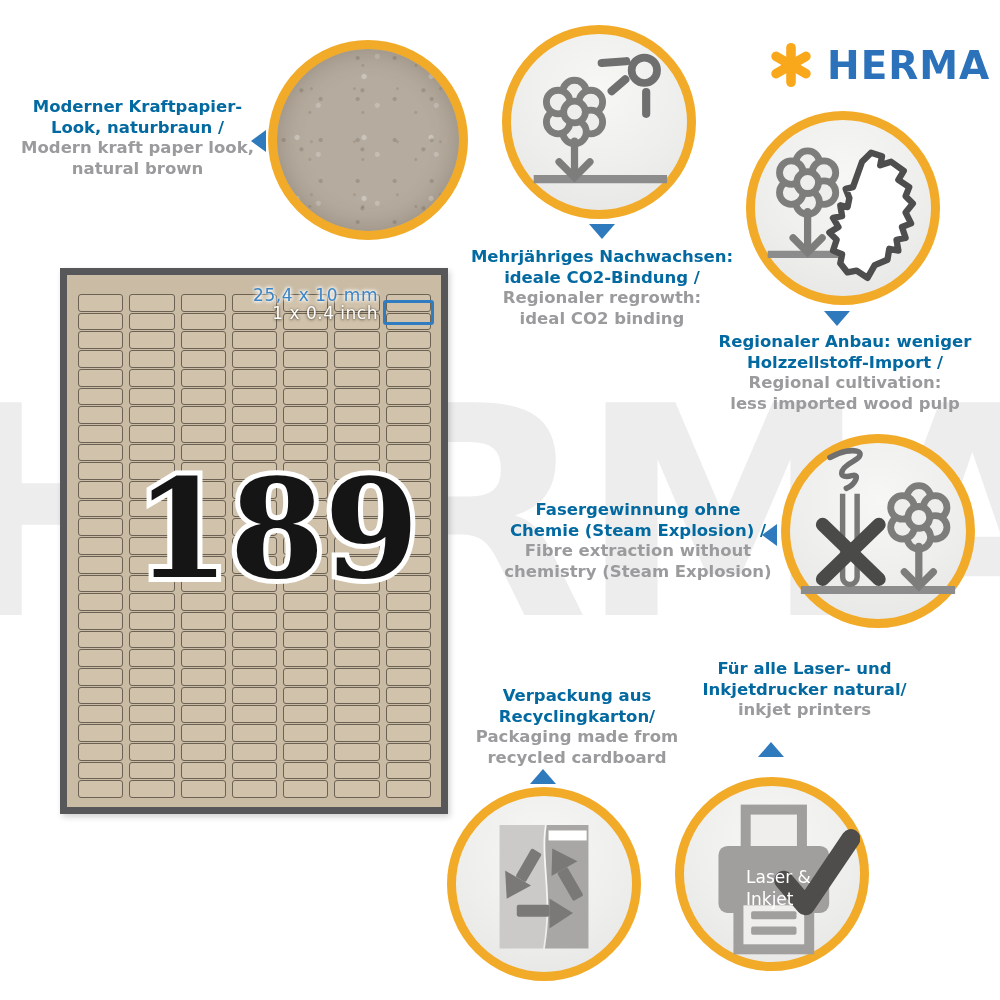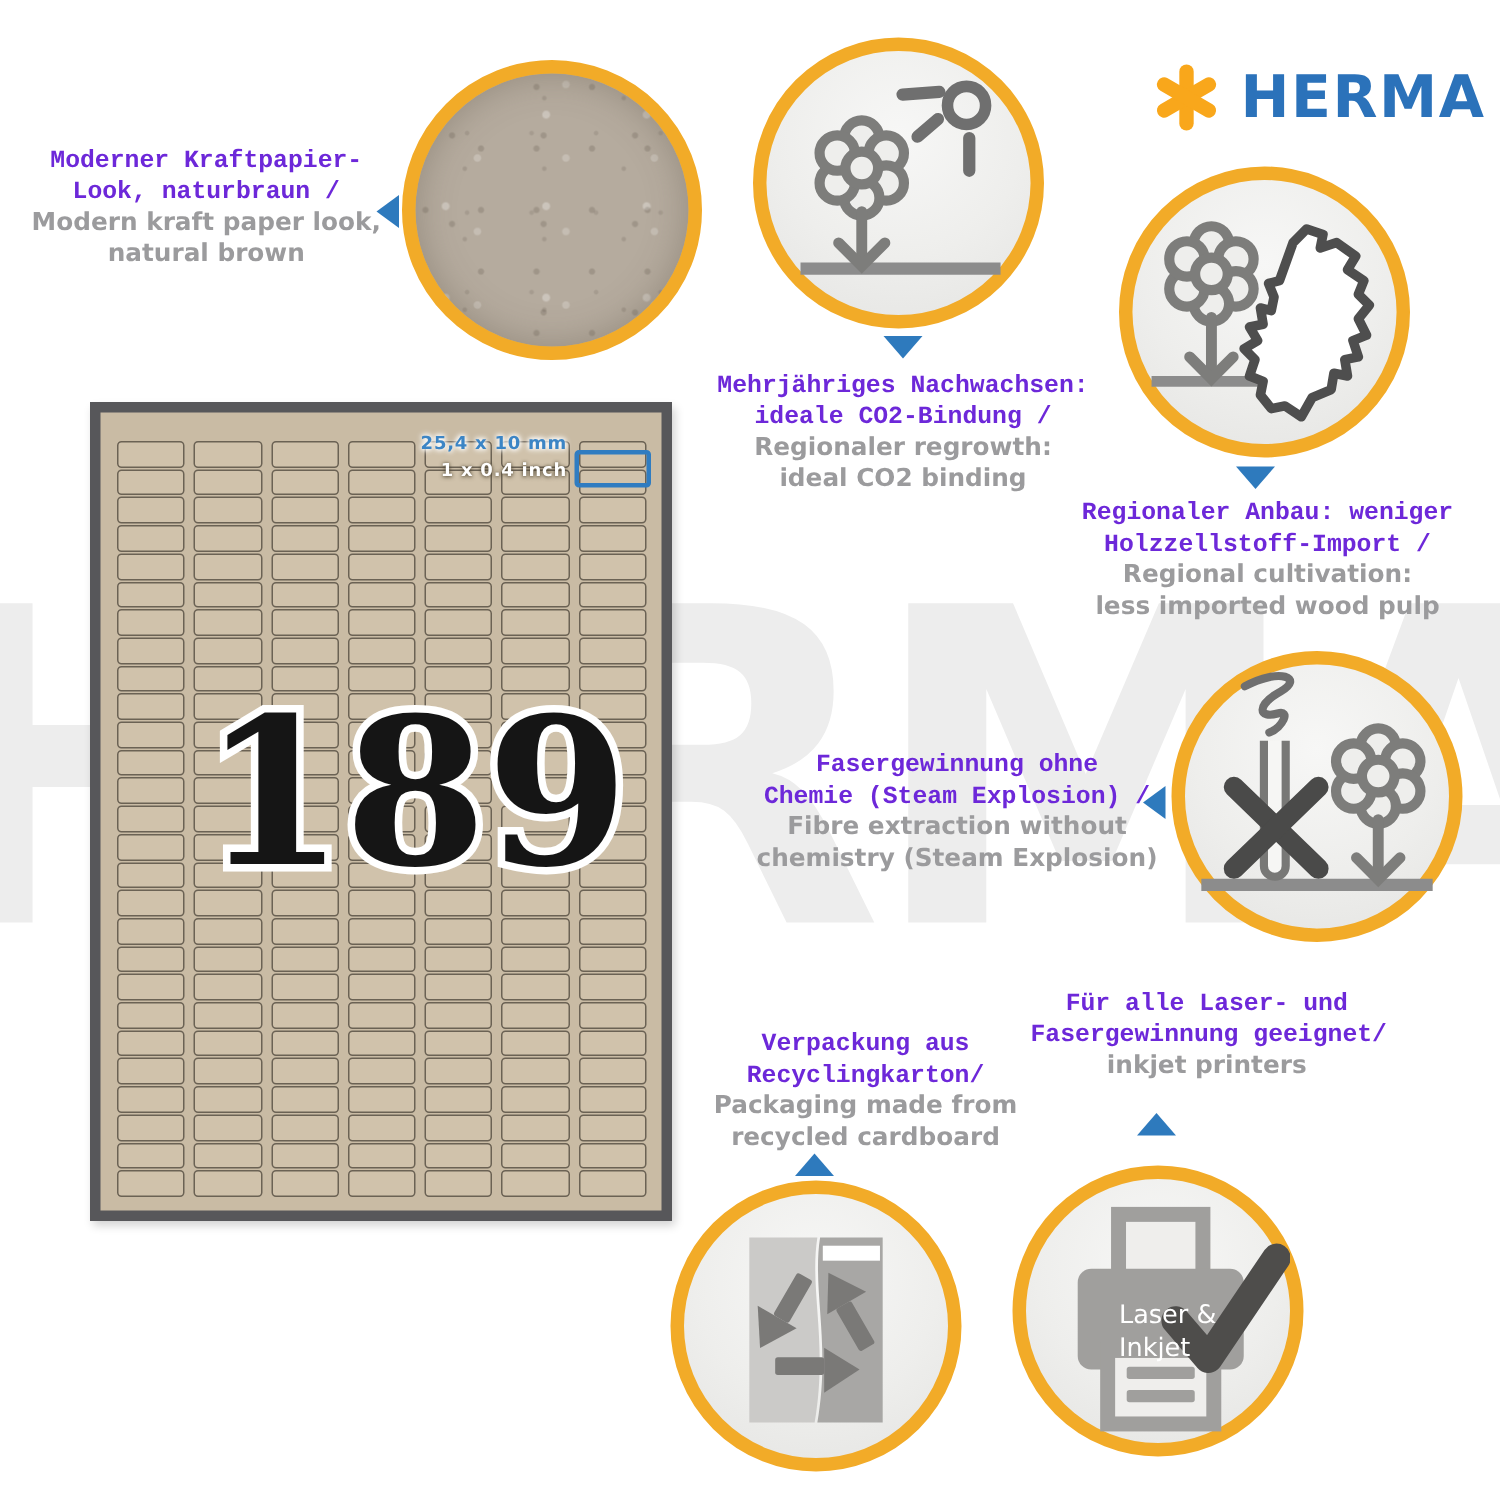--- a/index.html
+++ b/index.html
@@ -11,21 +11,21 @@
              color:#ededed;letter-spacing:-10px;white-space:nowrap;z-index:0;line-height:1;}
 
   
   .logo{position:absolute;left:768px;top:42px;display:flex;align-items:center;gap:13px;z-index:5;}
   .logo .brand{font-size:39px;font-weight:bold;color:#2b72ba;letter-spacing:1px;line-height:1;}
 
   
   .tblock{position:absolute;text-align:center;font-weight:bold;font-size:16.5px;
           line-height:20.5px;z-index:6;}
   .tblock div{white-space:nowrap;}
-  .t-blue{color:#6d28d9;font-family:Liberation Mono, monospace;}
+  .t-blue{color:#0369a1;}
   .t-gray{color:#9b9b9d;}
 
   
   .tri{position:absolute;width:0;height:0;z-index:6;}
   .tri-left {border-top:11px solid transparent;border-bottom:11px solid transparent;border-right:15px solid #2e7abd;}
   .tri-down {border-left:13px solid transparent;border-right:13px solid transparent;border-top:15px solid #2e7abd;}
   .tri-up   {border-left:13px solid transparent;border-right:13px solid transparent;border-bottom:15px solid #2e7abd;}
 
   
   .fcircle{position:absolute;width:194px;height:194px;border-radius:50%;
@@ -53,21 +53,21 @@
          background:#c9bba4;border:7px solid #57575a;z-index:2;
          box-shadow:2px 3px 6px rgba(0,0,0,.18);}
   .grid{position:absolute;left:11px;top:19px;width:353px;height:504px;
         display:grid;grid-template-columns:repeat(7,1fr);grid-auto-rows:1fr;gap:1px 6px;}
   .label-cell{border:1px solid #6b6254;border-radius:3px;background:#d0c2ab;}
 
   .highlight{position:absolute;left:383px;top:300px;width:45px;height:19px;
              border:3px solid #2f7cc1;border-radius:3px;z-index:5;}
 
   .sizes{position:absolute;left:180px;top:286px;width:198px;text-align:right;z-index:5;
-         font-weight:bold;font-size:12px;line-height:18px;letter-spacing:.5px;}
+         font-weight:normal;font-size:17px;line-height:18px;letter-spacing:.5px;}
   .size-mm{color:#3c85c5;text-shadow:0 0 3px #fff,0 0 4px #fff,0 0 5px #fff;}
   .size-in{color:#fff;text-shadow:0 1px 3px rgba(80,70,50,.85),0 0 2px rgba(80,70,50,.6);}
 
   .big-count{position:absolute;left:132px;top:458px;width:290px;text-align:center;
              font-family:"DejaVu Serif","Liberation Serif",serif;font-weight:bold;
              font-size:136px;line-height:1.05;z-index:5;}
   .bc-stroke{position:absolute;left:0;right:0;top:0;color:#fff;-webkit-text-stroke:10px #fff;}
   .bc-fill{position:relative;color:#151515;}
 
   
@@ -421,21 +421,21 @@
         <g transform="rotate(240)">
           <rect x="-30" y="20" width="36" height="13" rx="2"></rect>
           <polygon points="6,13 6,46 32,29"></polygon>
         </g>
       </g>
     </svg>
   </div>
 
   <div class="tblock" style="left:655px;top:659px;width:235px;margin-left:32px;">
     <div class="t-blue">Für alle Laser- und</div>
-    <div class="t-blue">Fasergewinnung geeignet/</div>
+    <div class="t-blue">Inkjetdrucker natural/</div>
     <div class="t-gray">inkjet printers</div>
   </div>
   <div class="tri tri-up" style="left:758px;top:742px;"></div>
   <div class="fcircle" style="left:675px;top:777px;">
     <svg viewBox="0 0 194 194">
       <rect x="68" y="26" width="62" height="54" fill="#efeeec" stroke="#a09f9d" stroke-width="11"></rect>
       <rect x="38" y="66" width="122" height="74" rx="10" fill="#a09f9d"></rect>
       <rect x="60" y="126" width="78" height="54" fill="#efeeec" stroke="#a09f9d" stroke-width="11"></rect>
       <rect x="74" y="138" width="50" height="9" rx="2" fill="#a09f9d"></rect>
       <rect x="74" y="155" width="50" height="9" rx="2" fill="#a09f9d"></rect>

